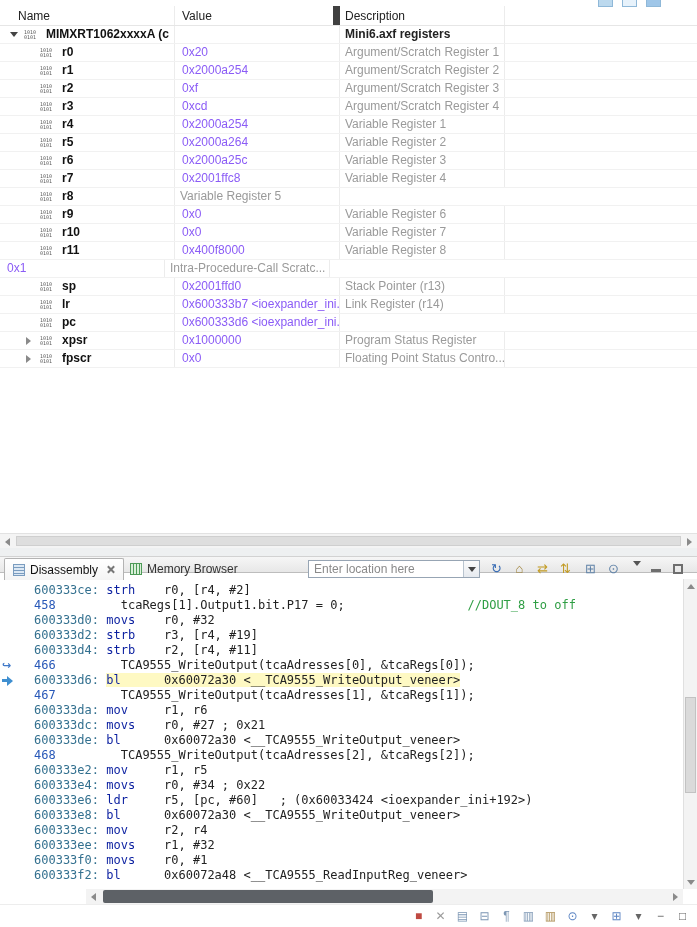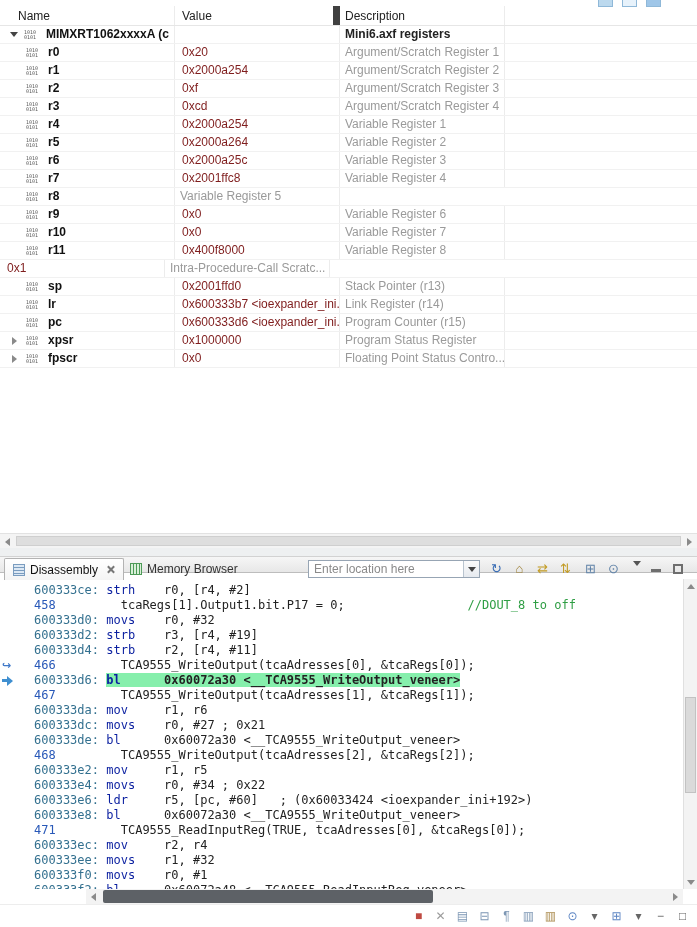--- a/index.html
+++ b/index.html
@@ -18,23 +18,23 @@
   
   .registers { position:absolute; top:0; left:0; right:0; height:533px; background:#fff; padding-top:6px; }
   .reg-header { display:flex; height:20px; line-height:20px; color:#222; border-bottom:1px solid #e6e6e6; }
   .cell { overflow:hidden; white-space:nowrap; }
   .h-name  { width:175px; padding-left:18px; border-right:1px solid #ececec; }
   .h-value { width:165px; padding-left:7px;  border-right:7px solid #404040; }
   .h-desc  { width:165px; padding-left:5px;  border-right:1px solid #ececec; }
   .c-rest  { flex:1; }
 
   .reg-row { display:flex; height:18px; line-height:17px; border-bottom:1px solid #f1f1f1; }
-  .c-name  { width:175px; padding-left:12px; border-right:1px solid #ececec; display:flex; align-items:center; }
+  .c-name  { width:175px; padding-left:26px; border-right:1px solid #ececec; display:flex; align-items:center; }
   .root-row .c-name { padding-left:10px; }
-  .c-value { width:165px; padding-left:7px; border-right:1px solid #ececec; color:#7f1d1d; }
+  .c-value { width:165px; padding-left:7px; border-right:1px solid #ececec; color:#8b5cf6; }
   .c-desc  { width:165px; padding-left:5px; border-right:1px solid #ececec; color:#9a9a9a; }
   .root-row .c-desc { font-weight:bold; color:#222; }
   .reg-name, .root-name { font-weight:bold; color:#111; }
 
   .twisty { width:14px; flex-shrink:0; display:flex; align-items:center; }
   .tri-open   { width:0; height:0; border-left:4px solid transparent; border-right:4px solid transparent; border-top:5px solid #444; }
   .tri-closed { width:0; height:0; border-top:4px solid transparent; border-bottom:4px solid transparent; border-left:5px solid #8a8a8a; }
 
   .reg-icon, .group-icon { width:17px; flex-shrink:0; margin-right:5px; display:inline-flex; flex-direction:column; justify-content:center; }
   .reg-icon i, .group-icon i {
@@ -90,21 +90,21 @@
   .marker { color:#3f78c8; font-weight:bold; font-size:11px; font-family:"DejaVu Sans", sans-serif; }
   .ip-arrow { position:relative; display:inline-block; width:12px; height:15px; }
   .ip-arrow::before { content:""; position:absolute; left:0; top:6px; width:5px; height:3px; background:#3f8fd0; }
   .ip-arrow::after  { content:""; position:absolute; left:5px; top:3px; border-top:5px solid transparent; border-bottom:5px solid transparent; border-left:6px solid #3f8fd0; }
   .addr { color:#33708f; }
   .mn   { color:#0a1fa0; }
   .op   { color:#222; }
   .lno  { color:#2858b8; }
   .code { color:#222; }
   .cmt  { color:#2f9e44; }
-  .cur  { background:#86efac;font-weight:bold; }
+  .cur  { background:#fef9c3; }
 
   .dv-scroll { position:absolute; right:0; top:579px; width:14px; height:310px; background:#f3f3f3; border-left:1px solid #e0e0e0; }
   .dv-btn { position:absolute; left:0; width:14px; height:14px; display:flex; align-items:center; justify-content:center; }
   .dv-btn.up { top:0; } .dv-btn.down { bottom:0; }
   .dv-thumb { position:absolute; left:1px; right:1px; top:118px; height:96px; background:#dadada; border:1px solid #c2c2c2; }
 
   .dh-scroll { position:absolute; top:889px; left:86px; width:597px; height:15px; background:#f3f3f3; }
   .dh-thumb { position:absolute; left:17px; width:330px; top:1px; bottom:1px; background:#5d6166; border-radius:2px; }
 
   
@@ -337,21 +337,20 @@
         <div class="reg-row">
           <div class="cell c-name">
             <span class="twisty"></span>
             <span class="reg-icon">
               <i>1010</i>
               <i>0101</i>
             </span>
             <span class="reg-name">pc</span>
           </div>
           <div class="cell c-value">0x600333d6 &lt;ioexpander_ini...</div>
-          <div class="cell c-desc">Program Counter (r15)</div>
           <div class="cell c-rest"></div>
         </div>
         <div class="reg-row">
           <div class="cell c-name">
             <span class="twisty">
               <i class="tri-closed"></i>
             </span>
             <span class="reg-icon">
               <i>1010</i>
               <i>0101</i>
@@ -437,21 +436,20 @@
         <div class="dline"><span class="gutter"><span class="ip-arrow"></span></span><span class="ltext"><span class="addr">600333d6: </span><span class="cur"><span class="mn">bl      </span><span class="op">0x60072a30 &lt;__TCA9555_WriteOutput_veneer&gt;</span></span></span></div>
         <div class="dline"><span class="gutter"></span><span class="ltext"><span class="lno">467         </span><span class="code">TCA9555_WriteOutput(tcaAdresses[1], &amp;tcaRegs[1]);</span></span></div>
         <div class="dline"><span class="gutter"></span><span class="ltext"><span class="addr">600333da: </span><span><span class="mn">mov     </span><span class="op">r1, r6</span></span></span></div>
         <div class="dline"><span class="gutter"></span><span class="ltext"><span class="addr">600333dc: </span><span><span class="mn">movs    </span><span class="op">r0, #27 ; 0x21</span></span></span></div>
         <div class="dline"><span class="gutter"></span><span class="ltext"><span class="addr">600333de: </span><span><span class="mn">bl      </span><span class="op">0x60072a30 &lt;__TCA9555_WriteOutput_veneer&gt;</span></span></span></div>
         <div class="dline"><span class="gutter"></span><span class="ltext"><span class="lno">468         </span><span class="code">TCA9555_WriteOutput(tcaAdresses[2], &amp;tcaRegs[2]);</span></span></div>
         <div class="dline"><span class="gutter"></span><span class="ltext"><span class="addr">600333e2: </span><span><span class="mn">mov     </span><span class="op">r1, r5</span></span></span></div>
         <div class="dline"><span class="gutter"></span><span class="ltext"><span class="addr">600333e4: </span><span><span class="mn">movs    </span><span class="op">r0, #34 ; 0x22</span></span></span></div>
         <div class="dline"><span class="gutter"></span><span class="ltext"><span class="addr">600333e6: </span><span><span class="mn">ldr     </span><span class="op">r5, [pc, #60]   ; (0x60033424 &lt;ioexpander_ini+192&gt;)</span></span></span></div>
         <div class="dline"><span class="gutter"></span><span class="ltext"><span class="addr">600333e8: </span><span><span class="mn">bl      </span><span class="op">0x60072a30 &lt;__TCA9555_WriteOutput_veneer&gt;</span></span></span></div>
-        <div class="dline"><span class="gutter"></span><span class="ltext"><span class="lno">471         </span><span class="code">TCA9555_ReadInputReg(TRUE, tcaAdresses[0], &amp;tcaRegs[0]);</span></span></div>
         <div class="dline"><span class="gutter"></span><span class="ltext"><span class="addr">600333ec: </span><span><span class="mn">mov     </span><span class="op">r2, r4</span></span></span></div>
         <div class="dline"><span class="gutter"></span><span class="ltext"><span class="addr">600333ee: </span><span><span class="mn">movs    </span><span class="op">r1, #32</span></span></span></div>
         <div class="dline"><span class="gutter"></span><span class="ltext"><span class="addr">600333f0: </span><span><span class="mn">movs    </span><span class="op">r0, #1</span></span></span></div>
         <div class="dline"><span class="gutter"></span><span class="ltext"><span class="addr">600333f2: </span><span><span class="mn">bl      </span><span class="op">0x60072a48 &lt;__TCA9555_ReadInputReg_veneer&gt;</span></span></span></div>
       </div>
   </div>
 
   <div class="dv-scroll">
     <span class="dv-btn up">
         <i class="tri-n"></i>

